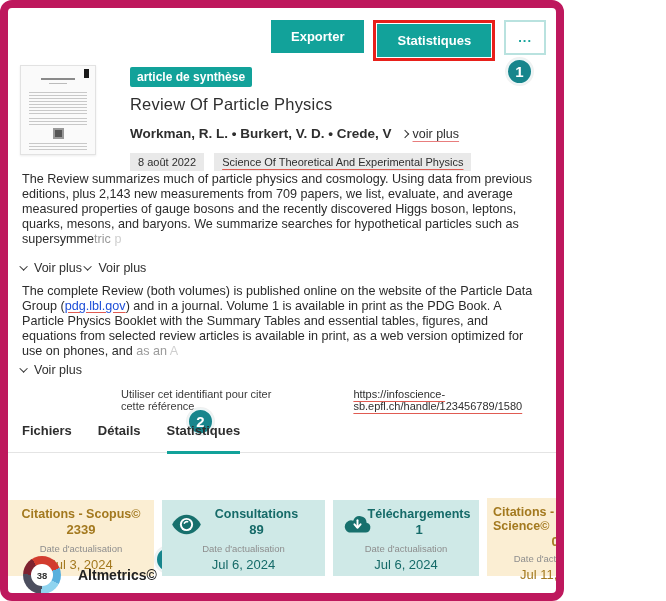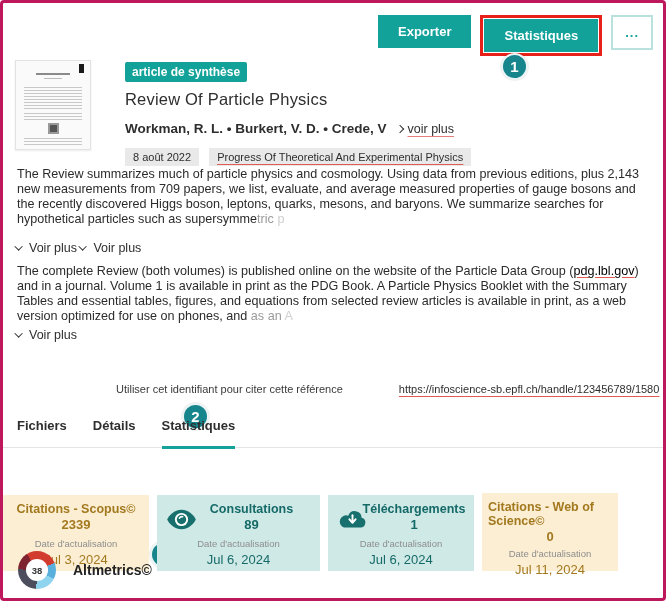--- a/index.html
+++ b/index.html
@@ -1,19 +1,19 @@
 <!DOCTYPE html>
 <html><head>
 <meta charset="utf-8">
 <style>
   * { margin:0; padding:0; box-sizing:border-box; }
   body { background:#fff; font-family:"Liberation Sans", sans-serif; }
   .page {
-    position:relative; width:666px; height:601px; background:#fff;
-    border:3px solid #be185d; border-radius:4px; overflow:hidden;
+    position:relative; width:564px; height:601px; background:#fff;
+    border:8px solid #be185d; border-radius:12px; overflow:hidden;
   }
 
   
   .toolbar { position:absolute; top:12px; right:10px; display:flex; align-items:flex-start; gap:9px; }
   .btn-teal {
     background:#12a29a; color:#fff; border:none; font-weight:bold; font-size:13px;
     padding:9px 20px; cursor:pointer; font-family:"Liberation Sans", sans-serif;
   }
   .red-frame { border:3px solid #e8201a; padding:1px; background:#fff; }
   .red-frame .btn-teal { display:block; }
@@ -65,21 +65,21 @@
   .voir-inline .lbl { text-decoration:underline; text-decoration-color:#e87d7d; text-underline-offset:3px; }
   .chips-row { margin-top:12px; display:flex; gap:10px; }
   .chip { background:#e9e9e9; color:#2e2e2e; font-size:11px; padding:3px 8px; }
   .chip.linked { text-decoration:underline; text-decoration-color:#e05b52; text-underline-offset:3px; cursor:pointer; }
 
   
   .abstract { position:absolute; top:164px; left:14px; right:10px; }
   .para { font-size:12.6px; color:#2b2b2b; line-height:15px; }
   .fade1 { color:#9a9a9a; }
   .fade2 { color:#cfcfcf; }
-  .inlink { color:#000000; text-decoration:underline; text-decoration-color:#e05b52; text-underline-offset:2px; cursor:pointer; }
+  .inlink { color:#1d4ed8; text-decoration:underline; text-decoration-color:#e05b52; text-underline-offset:2px; cursor:pointer; }
   .voir-block { display:inline-flex; align-items:center; gap:6px; font-size:12.5px; color:#2e2e2e;
     margin-top:7px; cursor:pointer; }
   .chev { width:6px; height:6px; border-left:1.6px solid #333; border-bottom:1.6px solid #333; display:inline-block; }
   .chev-down { transform:rotate(-45deg) translateY(-2px); }
   .chev-right { transform:rotate(-135deg); margin-right:1px; }
   .mt-p2 { margin-top:9px; }
   .vp2 { margin-top:14px; }
   .mt-p3 { margin-top:9px; }
   .vp3 { margin-top:3px; }
 
@@ -156,21 +156,21 @@
       <div class="title">Review Of Particle Physics</div>
       <div class="authors-row">
         <span class="authors">Workman, R. L.  •  Burkert, V. D.  •  Crede, V</span>
         <span class="voir-inline">
           <span class="chev chev-right"></span>
           <span class="lbl">voir plus</span>
         </span>
       </div>
       <div class="chips-row">
         <span class="chip">8 août 2022</span>
-        <span class="chip linked">Progress Of Theoretical And Experimental Physics</span>
+        <span class="chip linked">Science Of Theoretical And Experimental Physics</span>
       </div>
     </div>
   </div>
 
   <div class="abstract">
     <div class="para"><span>The Review summarizes much of particle physics and cosmology. Using data from previous editions, plus 2,143 new measurements from 709 papers, we list, evaluate, and average measured properties of gauge bosons and the recently discovered Higgs boson, leptons, quarks, mesons, and baryons. We summarize searches for hypothetical particles such as supersymme</span><span class="fade1">tric</span><span class="fade2"> p</span></div>
     <div class="voir-block">
       <span class="chev chev-down"></span>
       <span>Voir plus</span>
     </div>

